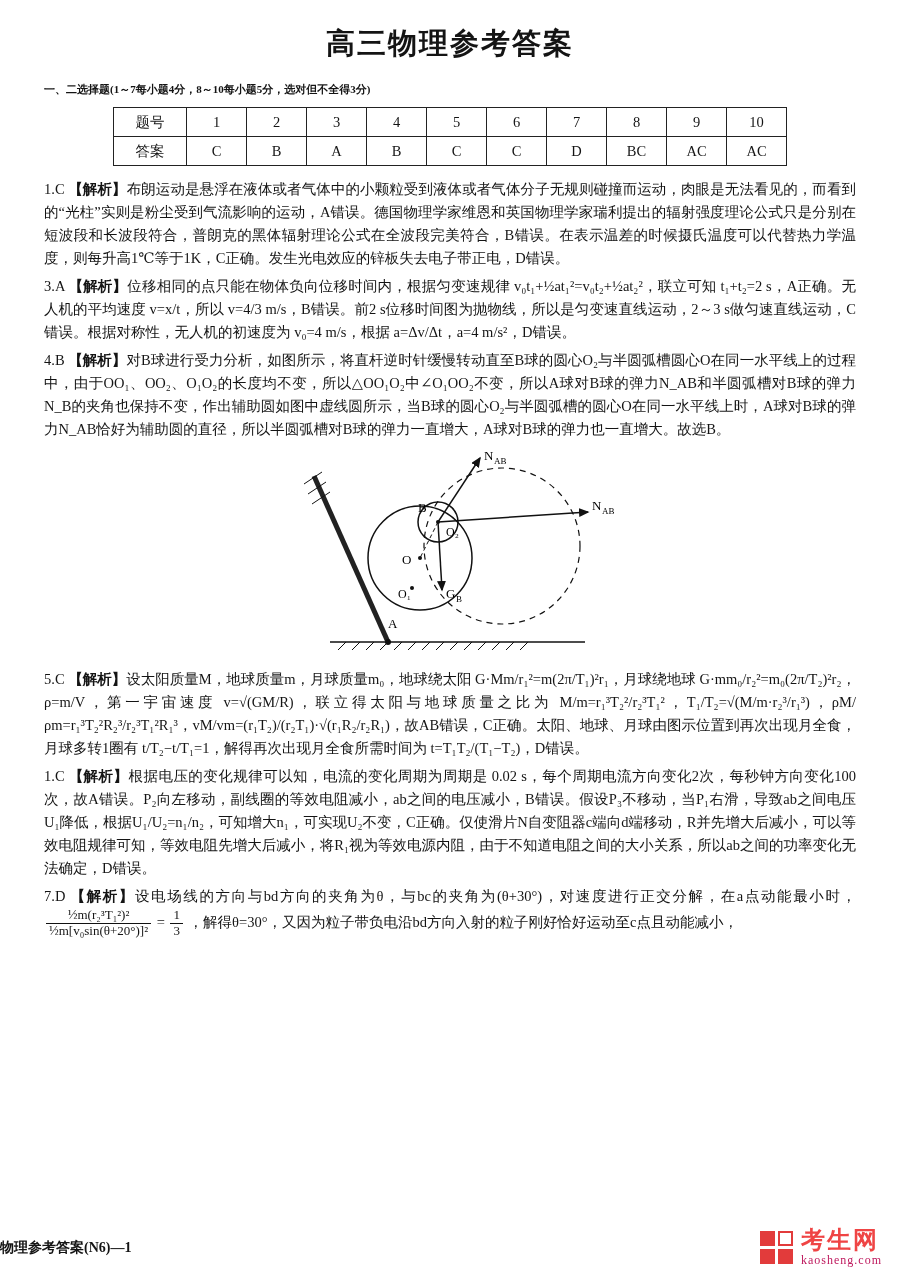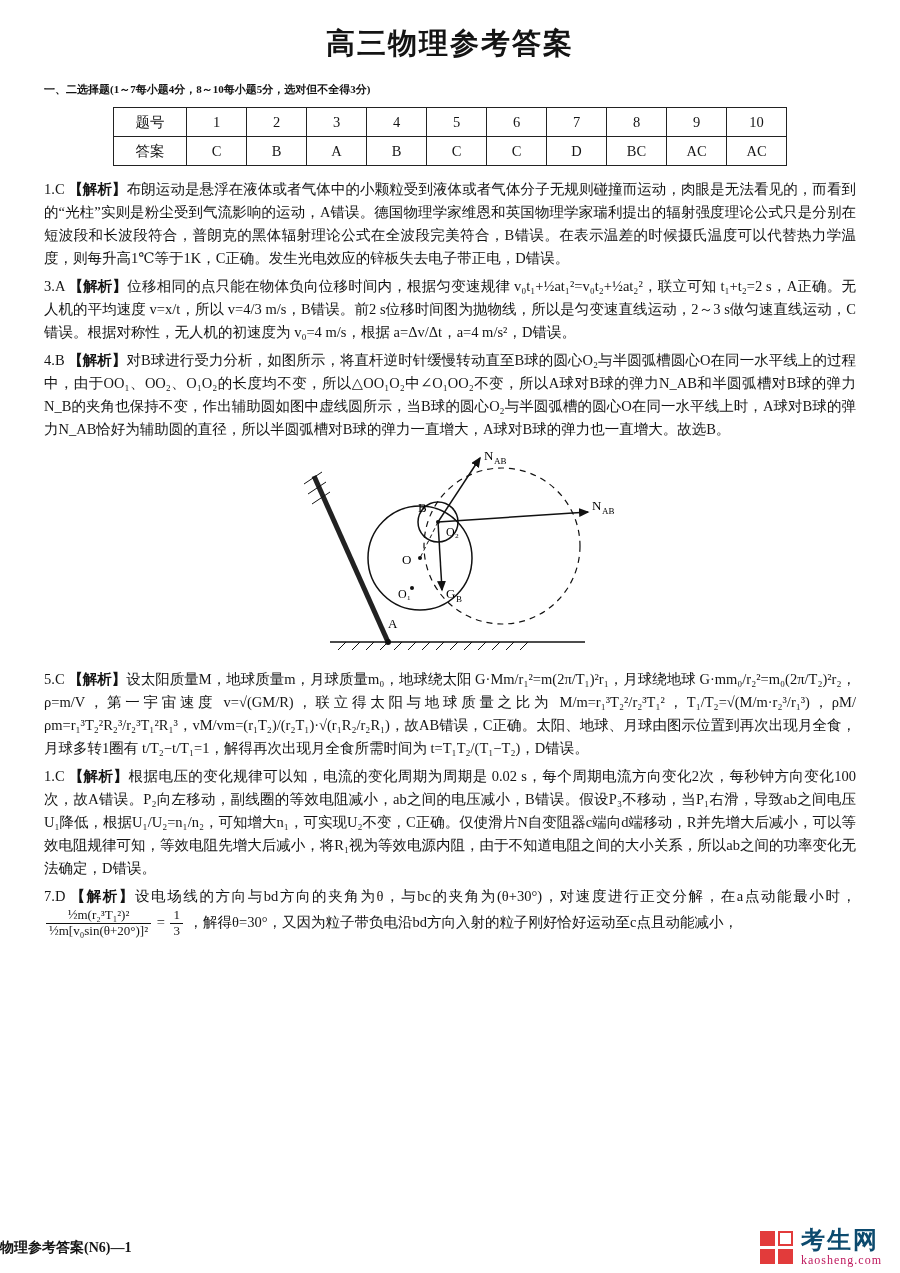--- a/index.html
+++ b/index.html
@@ -45,21 +45,21 @@
     position:absolute;right:18px;bottom:6px;
     display:flex;align-items:center;gap:8px;
   }
   .wm-logo{
     display:grid;grid-template-columns:15px 15px;grid-template-rows:15px 15px;
     gap:3px;
   }
   .wm-sq{background:#e23b3b;}
   .wm-sq.light{background:#fff;border:2px solid #e23b3b;box-sizing:border-box;}
   .wm-text{display:flex;flex-direction:column;line-height:1.1;}
-  .wm-cn{color:#0c4a6e;font-weight:bold;font-size:24px;letter-spacing:2px;}
+  .wm-cn{color:#ef4444;font-weight:bold;font-size:24px;letter-spacing:2px;}
   .wm-en{color:#be185d;font-size:12px;letter-spacing:1px;}
   svg text{font-family:"Liberation Serif","DejaVu Serif",serif;}
 </style>
 </head>
 <body>
 
 <div class="content">
 
   <h1 class="page-title">高三物理参考答案</h1>
 

